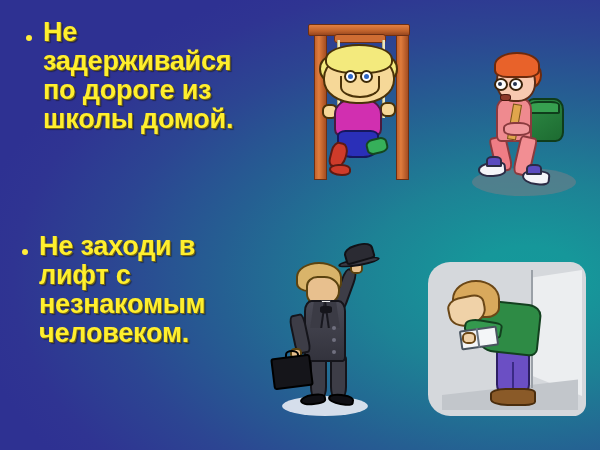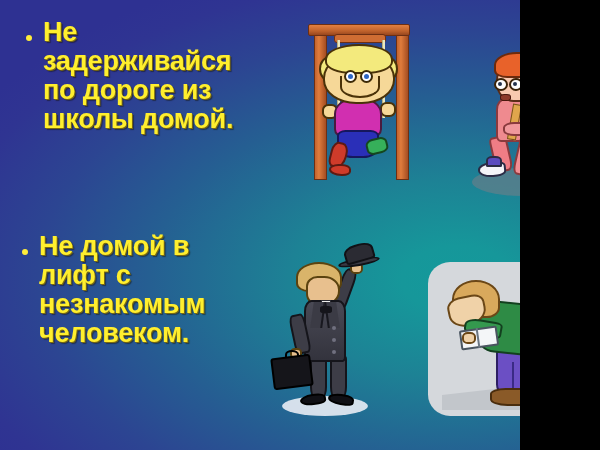--- a/index.html
+++ b/index.html
@@ -2,21 +2,21 @@
 <html><head>
 <meta charset="utf-8">
 <style>
   html, body {
     margin: 0;
     padding: 0;
     background: #000;
   }
   #slide {
     position: relative;
-    width: 520px;
+    width: 600px;
     height: 450px;
     overflow: hidden;
     font-family: "Liberation Sans", sans-serif;
     background-color: #2e3192;
     background-image:
       radial-gradient(ellipse 560px 330px at 88% 62%, #14999b 0%, #16979a 10%, #1d8295 30%, #255f92 55%, #2c4592 75%, #2f3492 92%, #2e3192 100%);
   }
 
   
   .bullet-block {
@@ -593,21 +593,21 @@
   <div class="bullet-block" id="block-one">
     <span class="bullet-dot"></span>
     <span class="bullet-text"> Не
 задерживайся
 по дороге из
 школы домой.</span>
   </div>
 
   <div class="bullet-block" id="block-two">
     <span class="bullet-dot"></span>
-    <span class="bullet-text"> Не домой в
+    <span class="bullet-text"> Не заходи в
 лифт с
 незнакомым
 человеком.</span>
   </div>
 
   <div class="art" id="art-swing">
     <div id="swing-post-l" class="swing-post"></div>
     <div id="swing-post-r" class="swing-post"></div>
     <div id="swing-beam"></div>
     <div id="swing-brace"></div>

